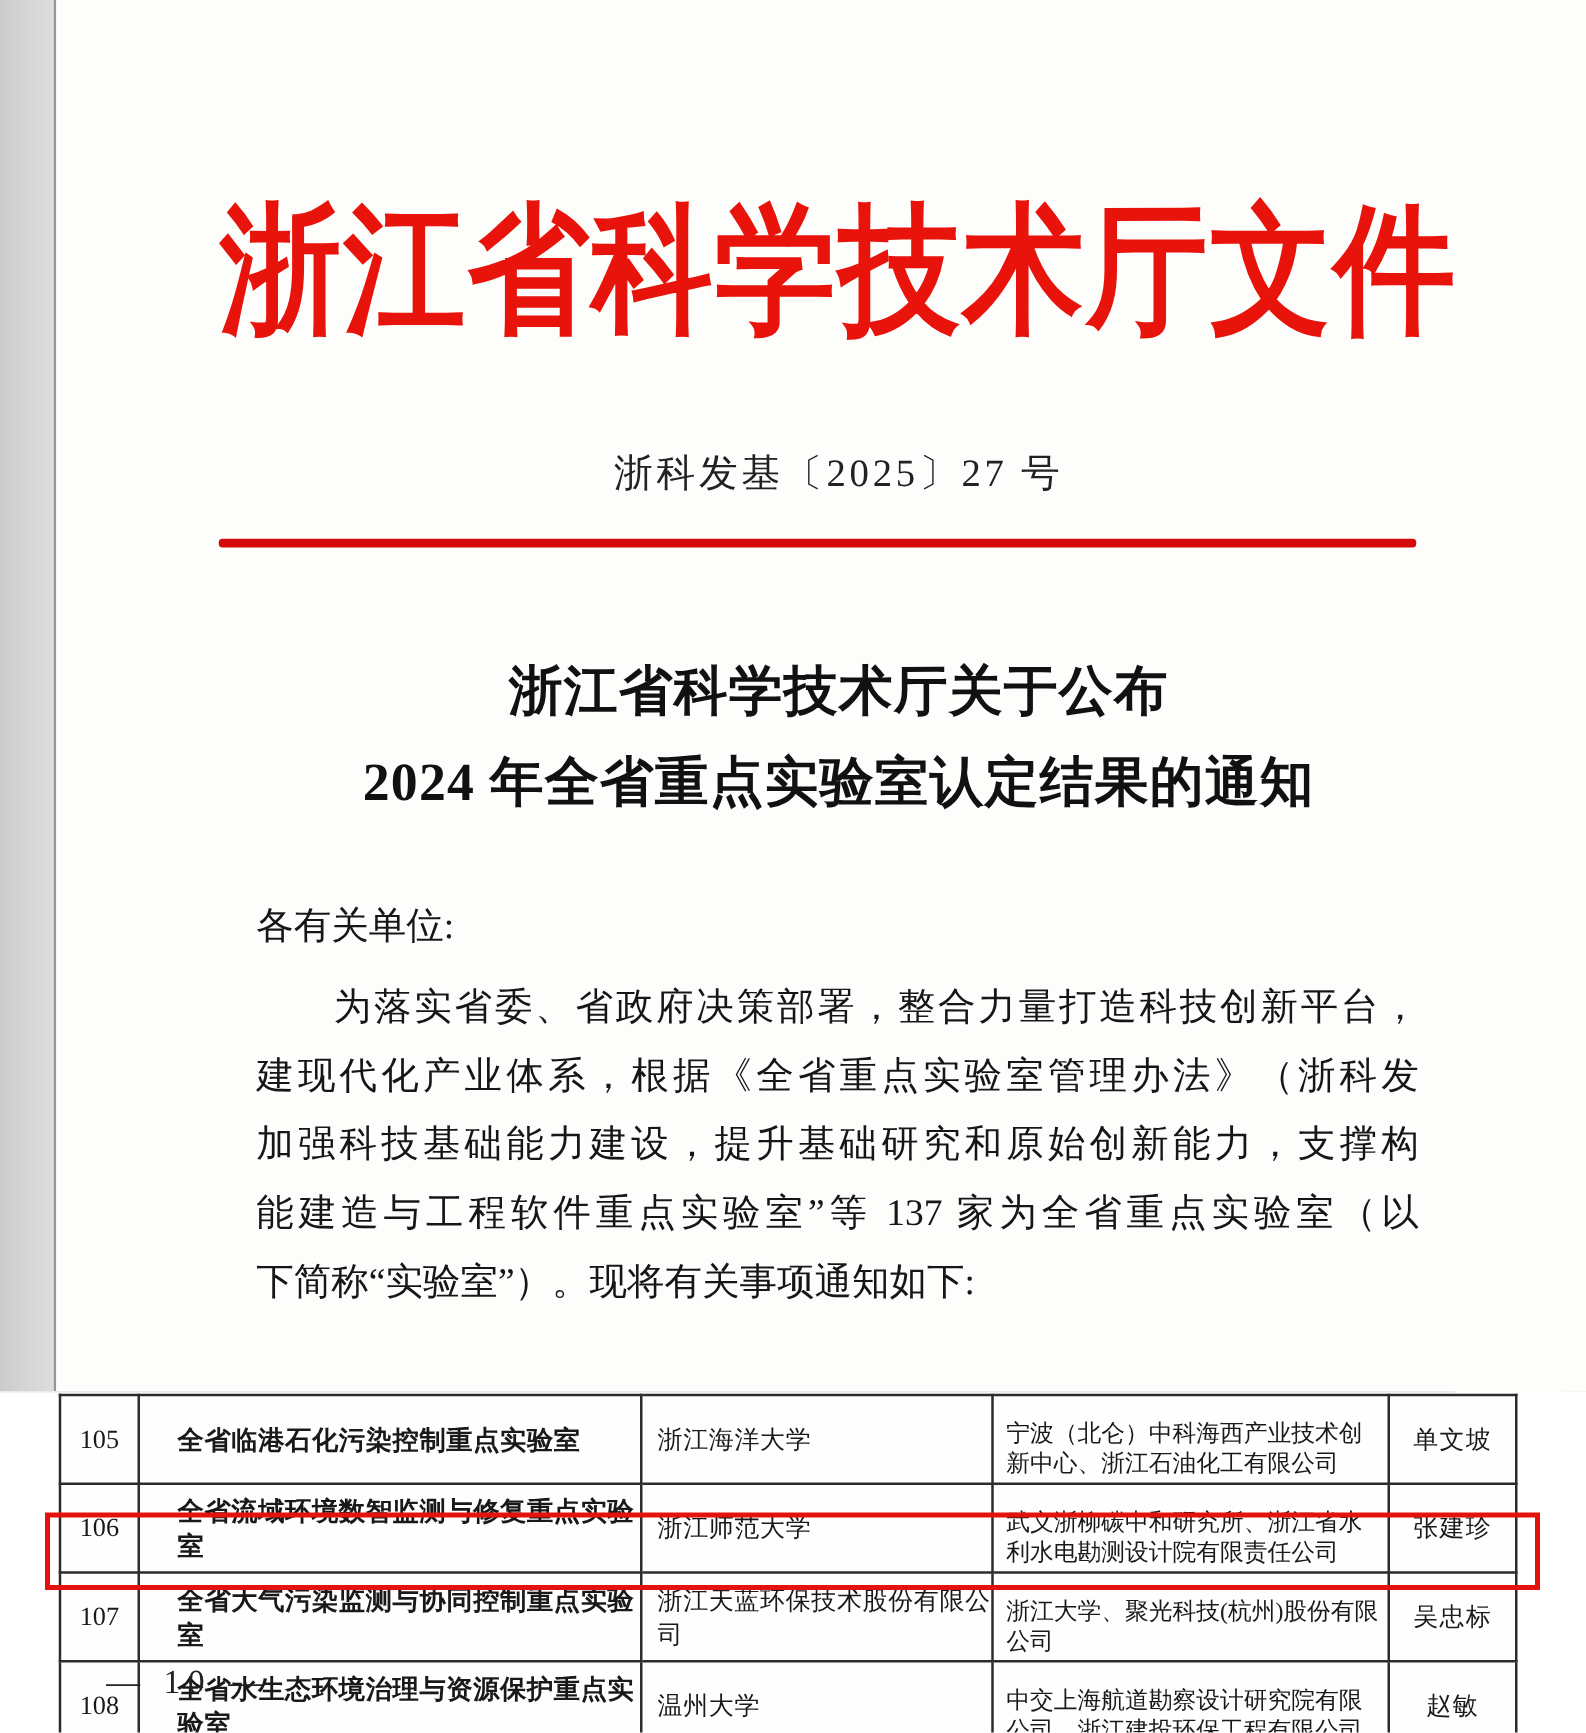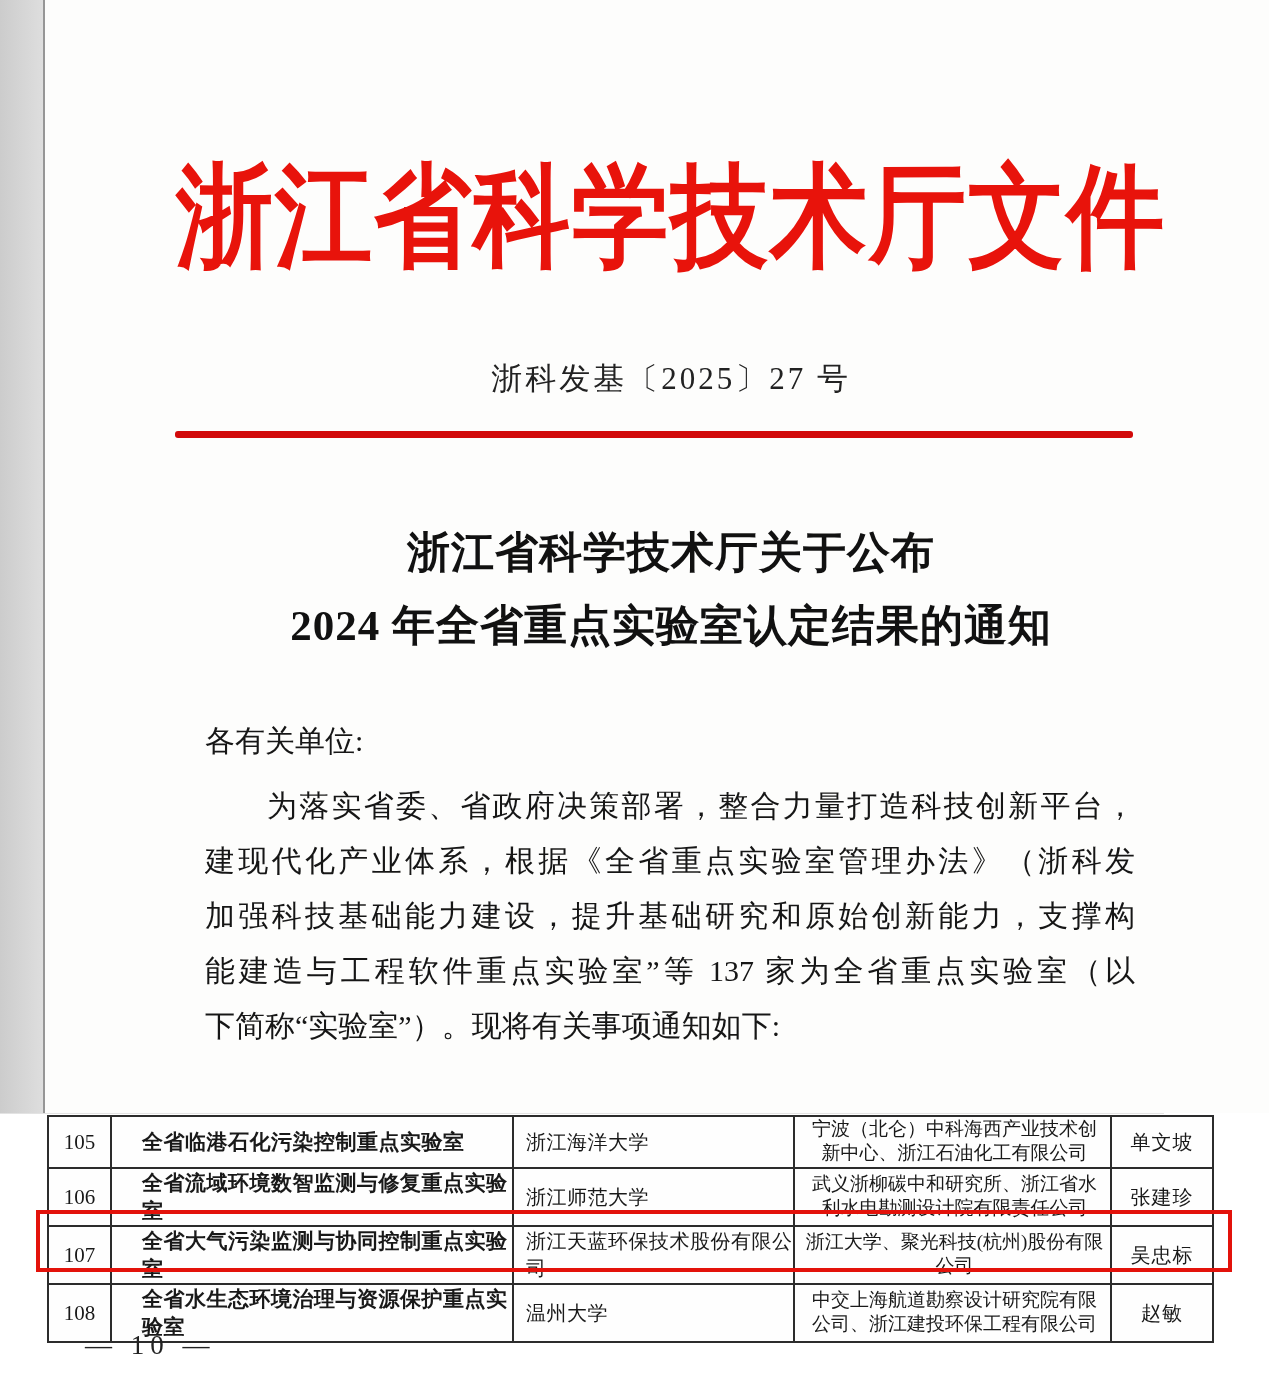--- a/index.html
+++ b/index.html
@@ -48,21 +48,21 @@
     position:absolute;left:47px;top:1px;width:1165px;
     border-collapse:collapse;table-layout:fixed;
     font-family:"Liberation Serif","DejaVu Serif",serif;color:#191919;
   }
   .lab-table td{border:2px solid #2c2c2c;padding:0;vertical-align:middle;background:#fefefe;}
   .lab-table tr{height:50px;}
   .lab-table tr.r107{height:52px;}
   td.c-num{text-align:center;font-size:21px;}
   td.c-lab{font-size:21px;padding-left:30px;letter-spacing:0.5px;font-weight:bold;}
   td.c-inst{font-size:20px;padding-left:12px;letter-spacing:0.5px;margin-left:28px;}
-  td.c-part{font-size:19px;line-height:24px;padding:0 6px 2px 10px;text-align:center;}
+  td.c-part{font-size:19px;line-height:24px;padding:19px 6px 2px 10px;}
   td.c-dir{text-align:center;font-size:20px;letter-spacing:1px;}
   .highlight-box{
     position:absolute;left:36px;top:96px;width:1188px;height:54px;
     border:4px solid #e3120b;background:transparent;pointer-events:none;
   }
   .page-number{position:absolute;left:85px;top:216px;font-size:27px;letter-spacing:6px;color:#222;}
 </style>
 </head>
 <body>
 

